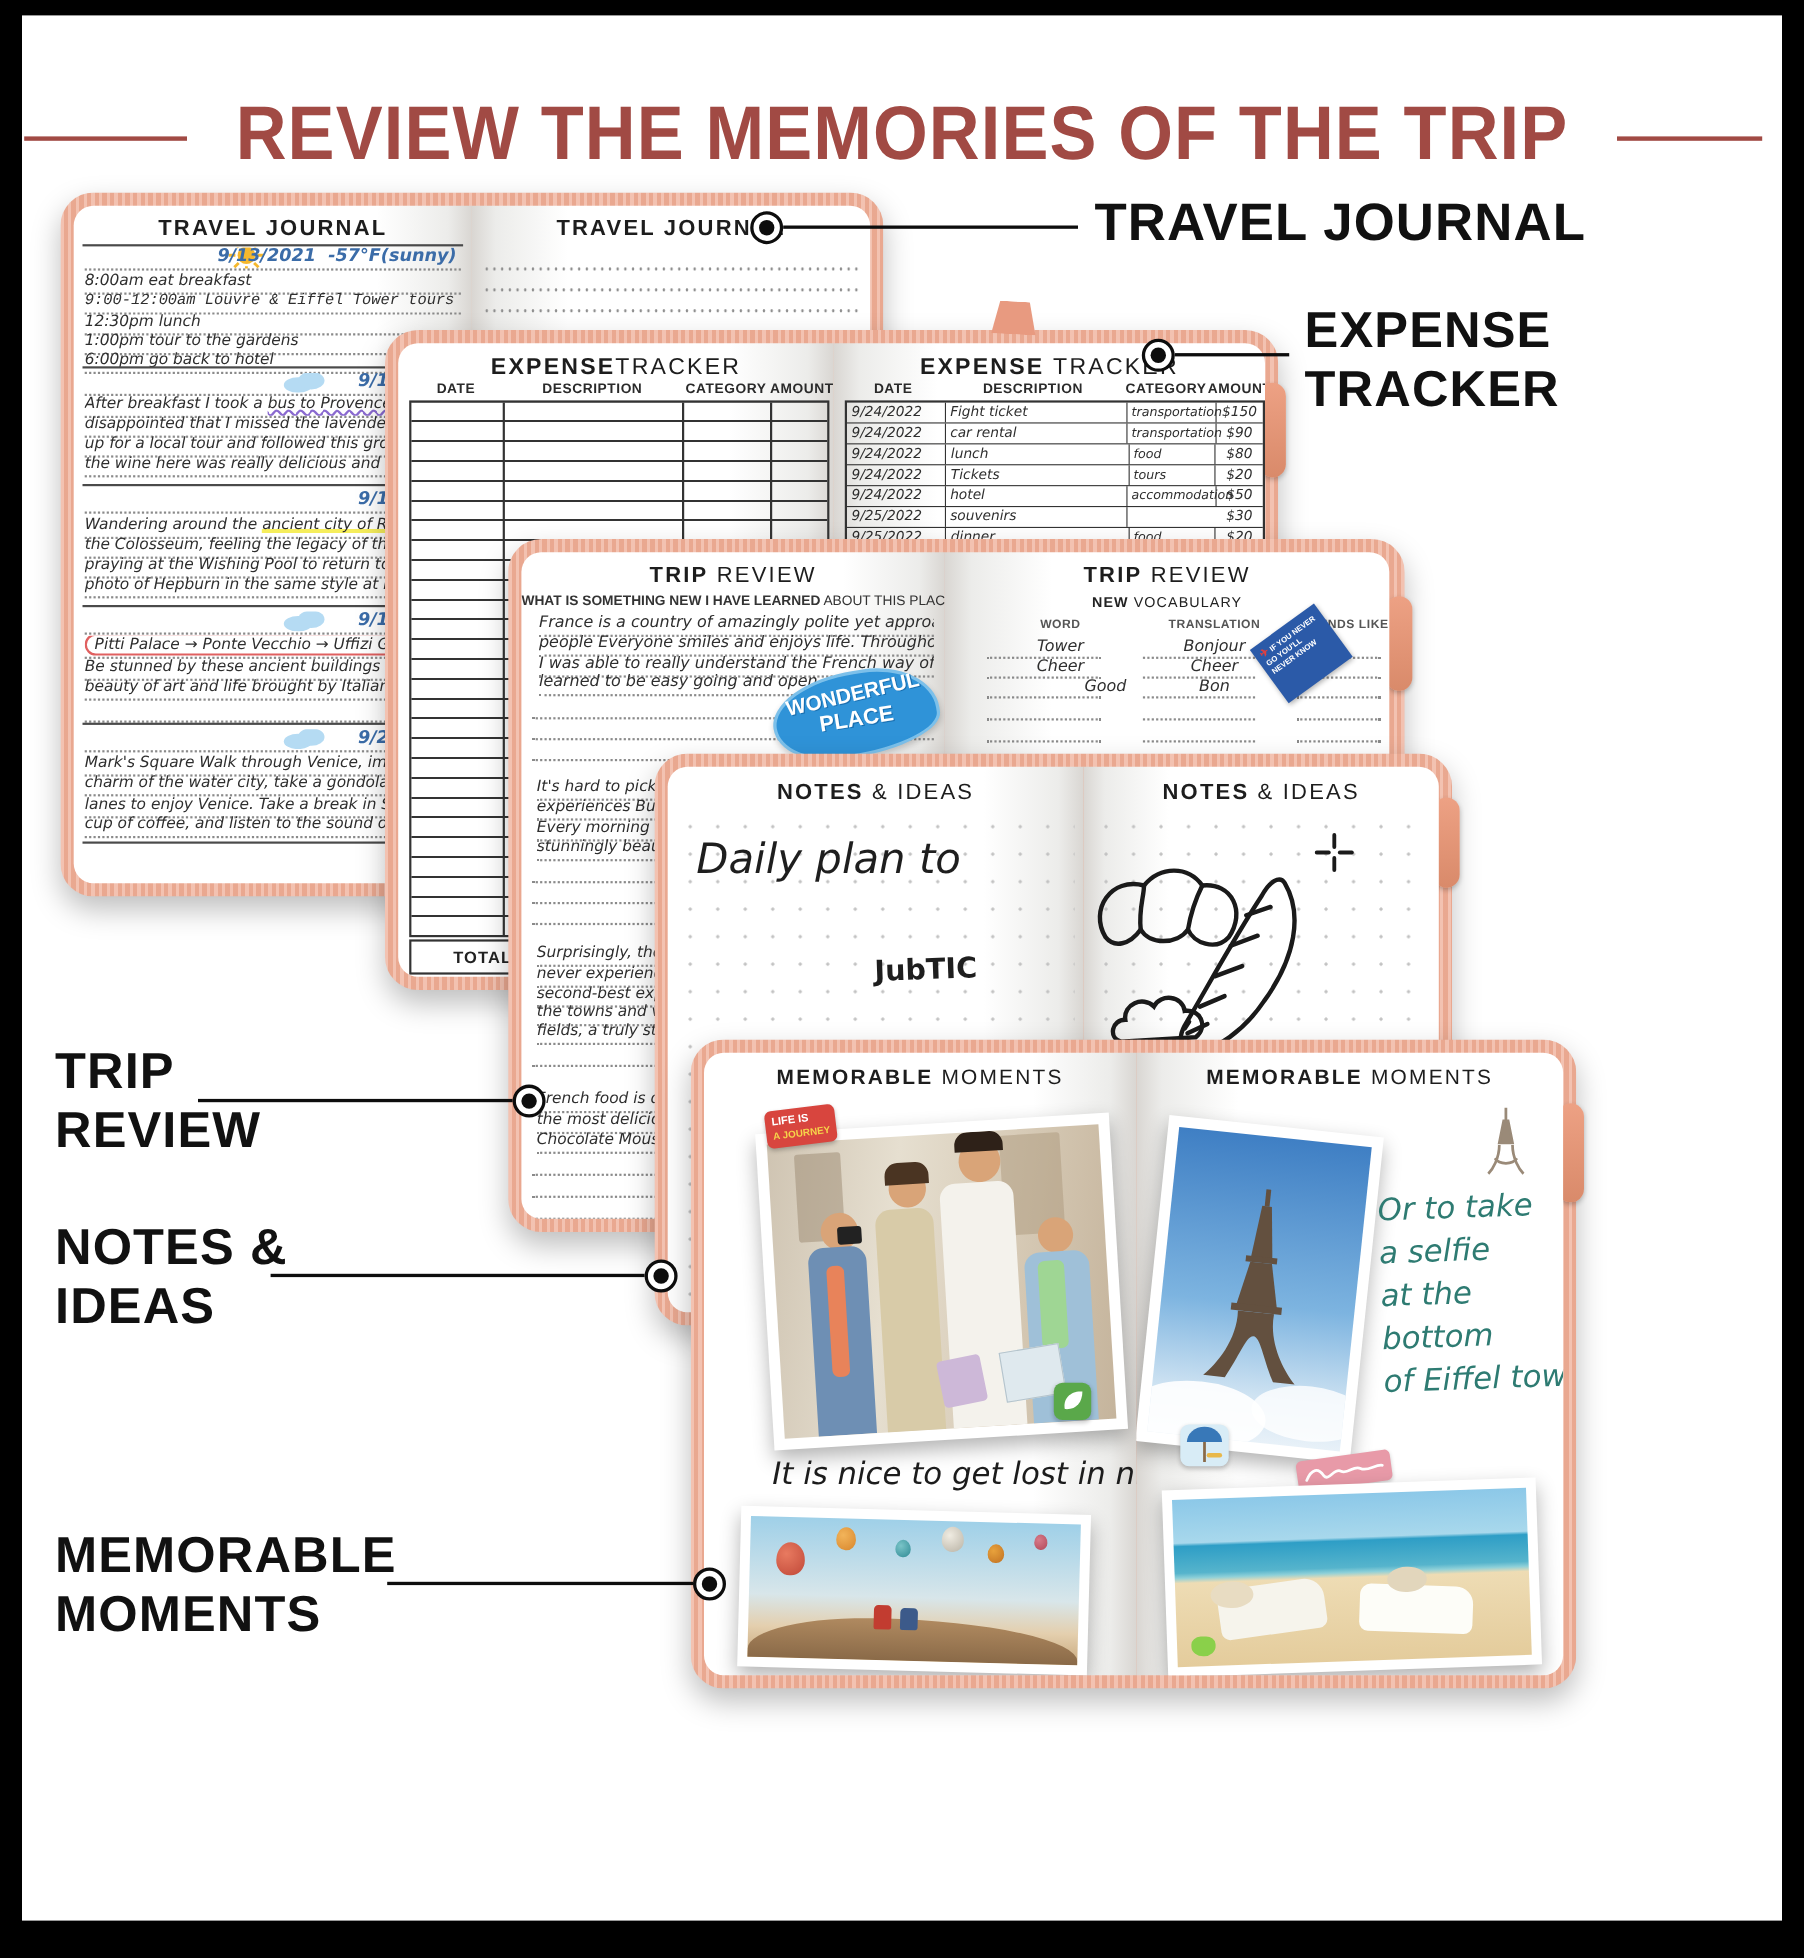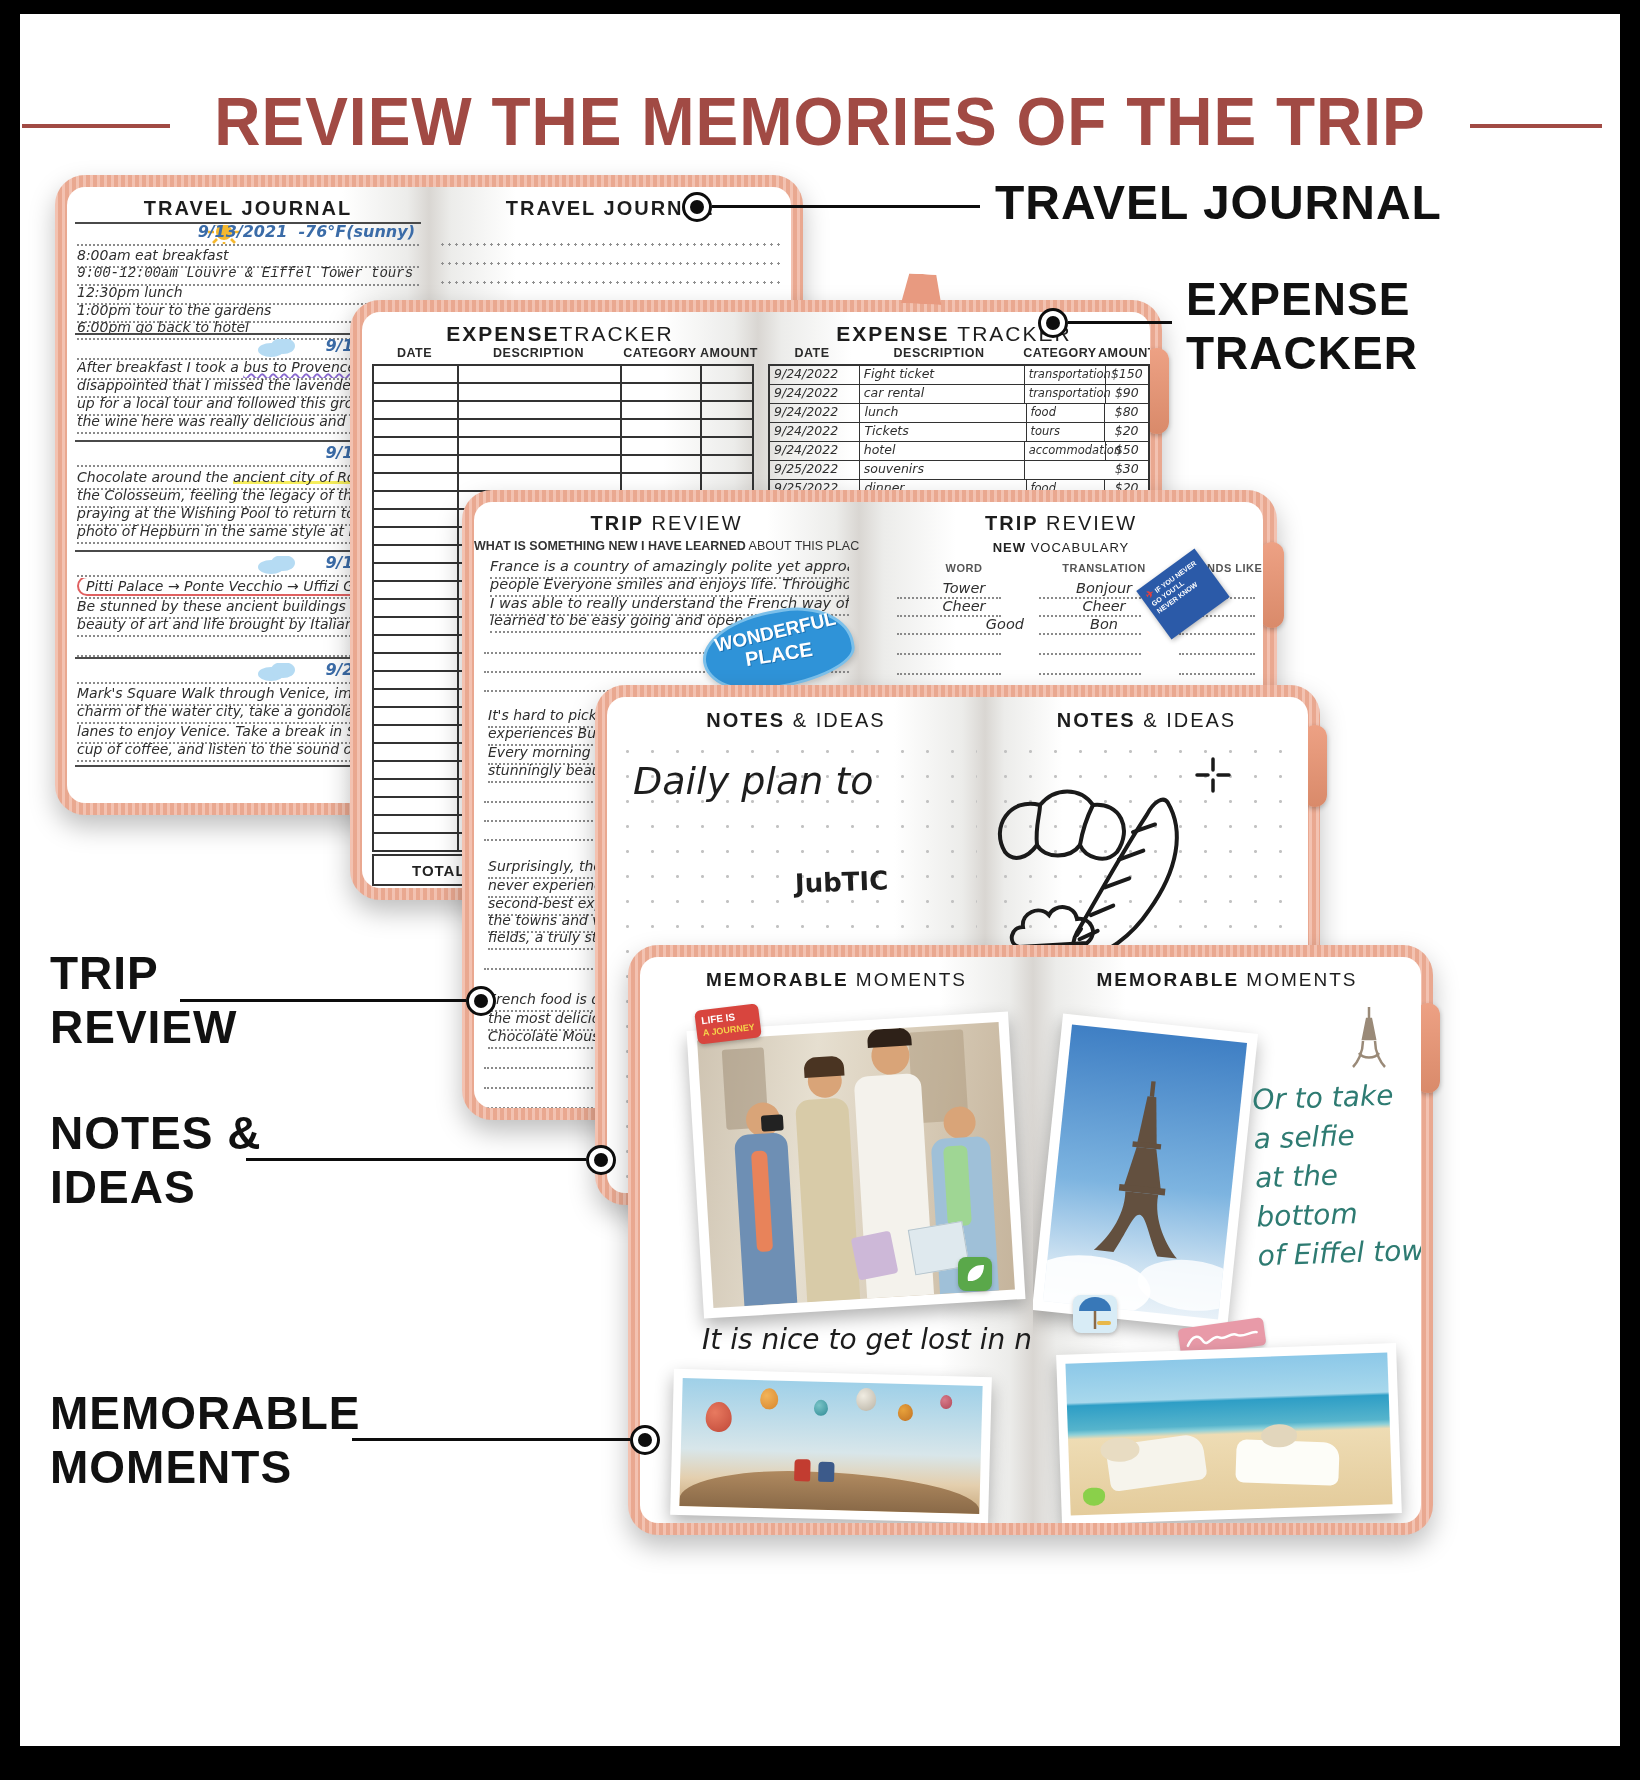--- a/index.html
+++ b/index.html
@@ -107,21 +107,21 @@
                 <line x1="17" y1="1" x2="17" y2="7"></line>
                 <line x1="17" y1="27" x2="17" y2="33"></line>
                 <line x1="1" y1="17" x2="7" y2="17"></line>
                 <line x1="27" y1="17" x2="33" y2="17"></line>
                 <line x1="6" y1="6" x2="10" y2="10"></line>
                 <line x1="24" y1="24" x2="28" y2="28"></line>
                 <line x1="6" y1="28" x2="10" y2="24"></line>
                 <line x1="24" y1="10" x2="28" y2="6"></line>
               </g>
             </svg>
-          <span class="jdate hand"><span>9/13/2021</span>&nbsp;&nbsp;<span>-76°F(sunny)</span></span>
+          <span class="jdate hand"><span>9/13/2021</span>&nbsp;&nbsp;<span>-57°F(sunny)</span></span>
         </div>
         <div class="jl hand" style="top:60px;">8:00am eat breakfast</div>
         <div class="jl hand" style="top:78px;font-family:Liberation Mono, monospace;">9:00-12:00am Louvre &amp; Eiffel Tower tours</div>
         <div class="jl hand" style="top:97px;">12:30pm lunch</div>
         <div class="jl hand" style="top:115px;">1:00pm tour to the gardens</div>
         <div class="jl hand" style="top:132px;">6:00pm go back to hotel</div>
         <div class="hr" style="top:146px;"></div>
 
         <div class="jl" style="top:152px;">
           <svg class="wicon" style="right:120px;top:-4px;" width="44" height="22" viewBox="0 0 44 22">
@@ -132,21 +132,21 @@
         </div>
         <div class="jl hand" style="top:172px;"><span>After breakfast I took a </span><span class="uwavy">bus to Provence and</span><span> w</span></div>
         <div class="jl hand" style="top:190px;">disappointed that I missed the lavender viewin</div>
         <div class="jl hand" style="top:208px;">up for a local tour and followed this group to</div>
         <div class="jl hand" style="top:226px;">the wine here was really delicious and I was ve</div>
         <div class="hr" style="top:253px;"></div>
 
         <div class="jl" style="top:259px;">
             <span class="jdate hand">9/17/2021</span>
           </div>
-        <div class="jl hand" style="top:282px;"><span>Chocolate around the </span><span class="uyellow">ancient city of Rome</span><span>, to</span></div>
+        <div class="jl hand" style="top:282px;"><span>Wandering around the </span><span class="uyellow">ancient city of Rome</span><span>, to</span></div>
         <div class="jl hand" style="top:300px;">the Colosseum, feeling the legacy of the sages at</div>
         <div class="jl hand" style="top:318px;">praying at the Wishing Pool to return to Rome,</div>
         <div class="jl hand" style="top:336px;">photo of Hepburn in the same style at Piazza di</div>
         <div class="hr" style="top:363px;"></div>
 
         <div class="jl" style="top:369px;">
           <svg class="wicon" style="right:120px;top:-4px;" width="44" height="22" viewBox="0 0 44 22">
               <ellipse cx="16" cy="15" rx="13" ry="7" fill="#b5dbf3"></ellipse>
               <ellipse cx="28" cy="11" rx="12" ry="8" fill="#b5dbf3"></ellipse>
             </svg>

